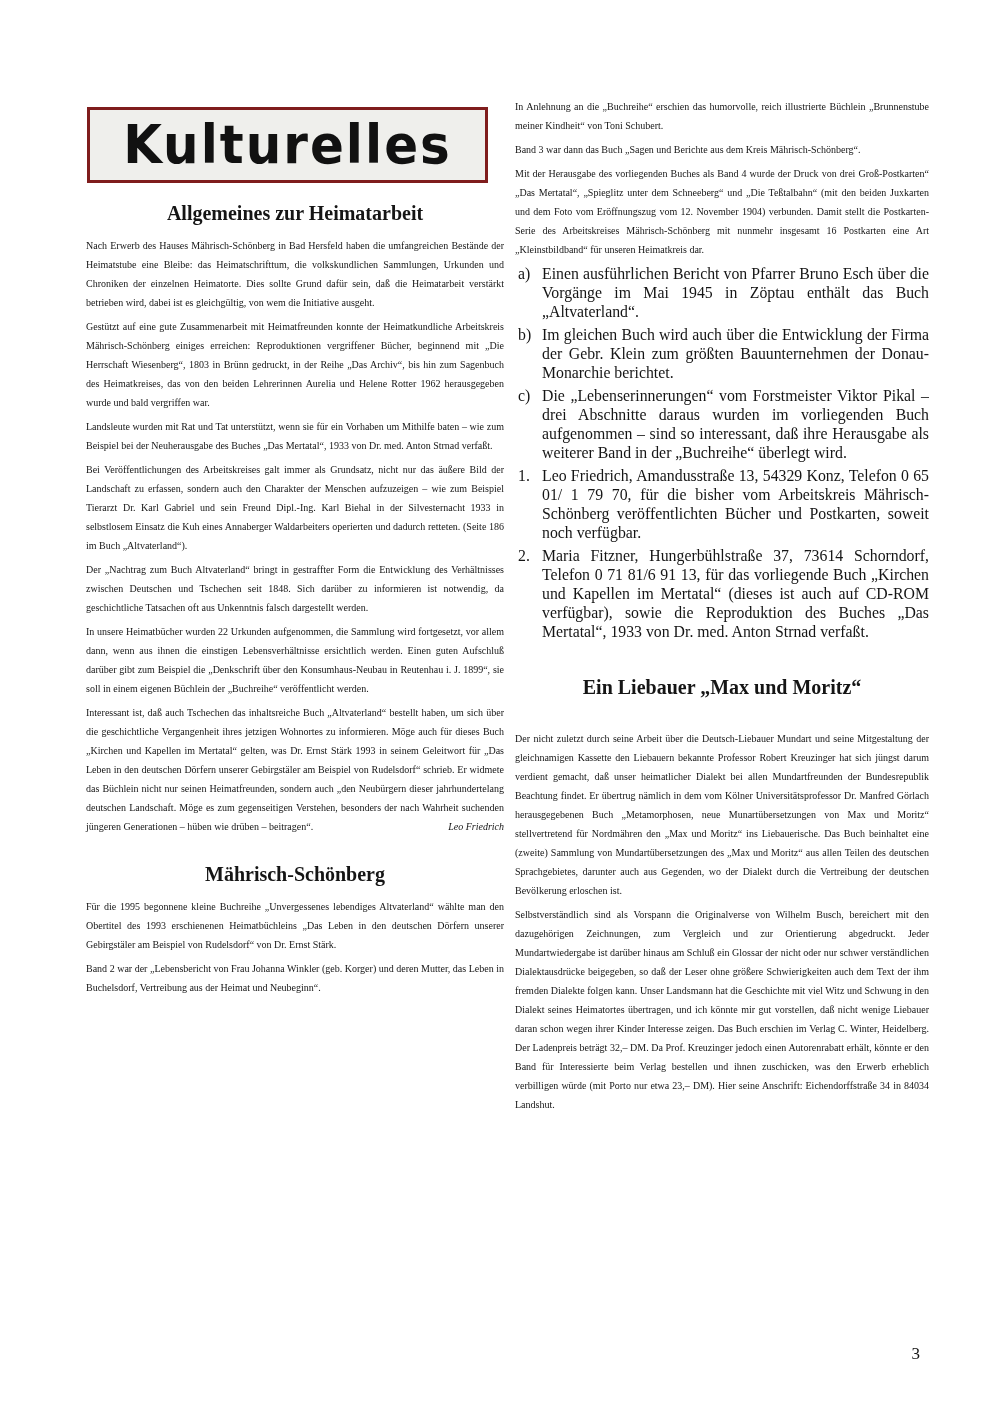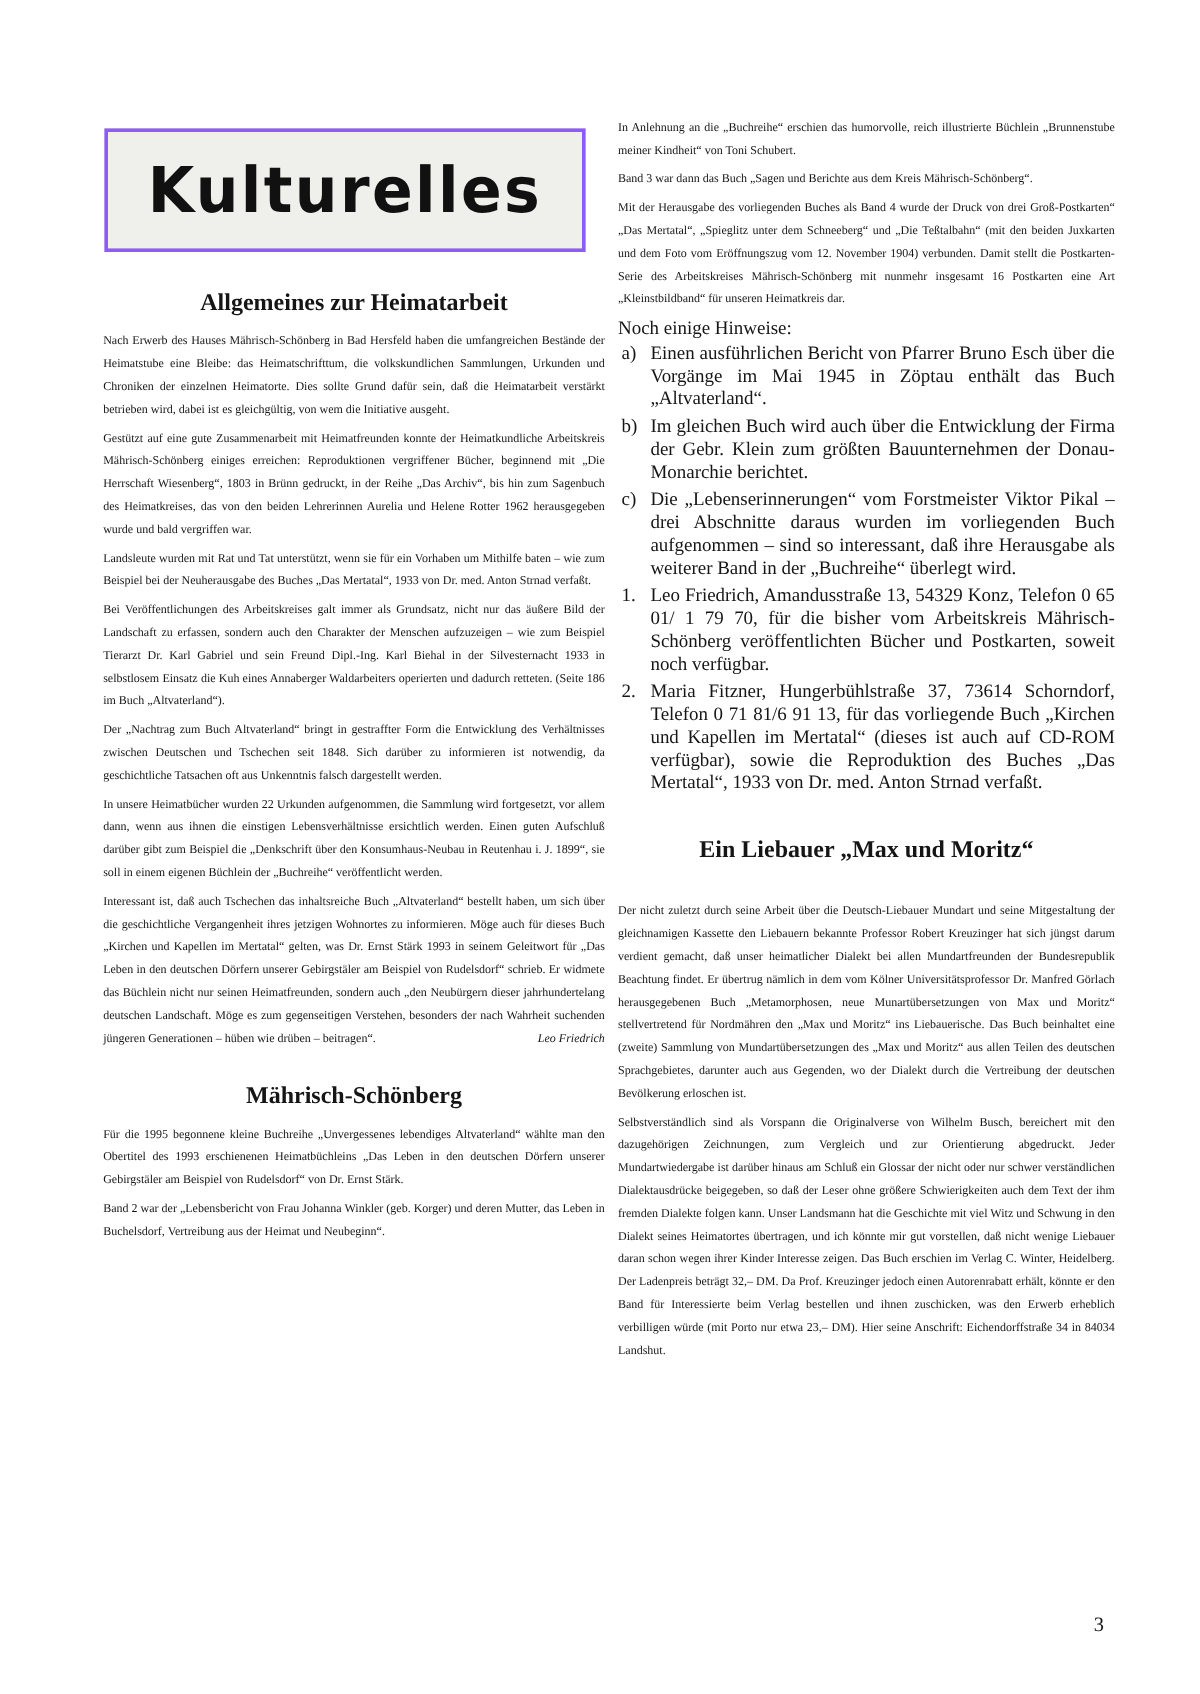--- a/index.html
+++ b/index.html
@@ -12,41 +12,41 @@
     font-family: "Liberation Serif", "DejaVu Serif", serif;
     overflow: hidden;
   }
   .col { position: absolute; }
   .col-left  { left: 86px;  top: 100px; width: 418px; }
   .col-right { left: 515px; top: 97px;  width: 414px; }
 
   .masthead {
     box-sizing: border-box;
     margin: 7px 16px 0 1px;
-    height: 103px;
-    border: 3px solid #8b5cf6;
+    height: 76px;
+    border: 3px solid #7f1d1d;
     background: #efefec;
     display: flex;
     align-items: center;
     justify-content: center;
   }
   .masthead-title {
     font-family: "DejaVu Sans", sans-serif;
     font-weight: bold;
     font-size: 50px;
     letter-spacing: 2px;
     color: #111;
     transform: scaleY(1.05);
   }
 
   .article-heading {
     font-size: 20px;
     font-weight: bold;
     text-align: center;
-    margin: 30px 0 11px 0;
+    margin: 18px 0 11px 0;
     line-height: 24px;
   }
   .article-heading.tight { margin-top: 26px; }
   .article-heading.right-head { margin: 34px 0 30px 0; }
 
   p.body-par {
     font-size: 10px;
     line-height: 19px;
     text-align: justify;
     margin: 0 0 5px 0;
@@ -118,21 +118,20 @@
     <p class="body-par">Band 2 war der „Lebensbericht von Frau Johanna Winkler (geb. Korger) und deren Mutter, das Leben in Buchelsdorf, Vertreibung aus der Heimat und Neubeginn“.</p>
 
   </div>
 
   <div class="col col-right">
 
     <p class="body-par">In Anlehnung an die „Buchreihe“ erschien das humorvolle, reich illustrierte Büchlein „Brunnenstube meiner Kindheit“ von Toni Schubert.</p>
     <p class="body-par">Band 3 war dann das Buch „Sagen und Berichte aus dem Kreis Mährisch-Schönberg“.</p>
     <p class="body-par">Mit der Herausgabe des vorliegenden Buches als Band 4 wurde der Druck von drei Groß-Postkarten“ „Das Mertatal“, „Spieglitz unter dem Schneeberg“ und „Die Teßtalbahn“ (mit den beiden Juxkarten und dem Foto vom Eröffnungszug vom 12. November 1904) verbunden. Damit stellt die Postkarten-Serie des Arbeitskreises Mährisch-Schönberg mit nunmehr insgesamt 16 Postkarten eine Art „Kleinstbildband“ für unseren Heimatkreis dar.</p>
 
-    <p class="label-par">Noch einige Hinweise:</p>
 
     <div class="hang">
       <span class="marker">a)</span>
       <div class="htxt">Einen ausführlichen Bericht von Pfarrer Bruno Esch über die Vorgänge im Mai 1945 in Zöptau enthält das Buch „Altvaterland“.</div>
     </div>
     <div class="hang">
       <span class="marker">b)</span>
       <div class="htxt">Im gleichen Buch wird auch über die Entwicklung der Firma der Gebr. Klein zum größten Bauunternehmen der Donau-Monarchie berichtet.</div>
     </div>
     <div class="hang">

